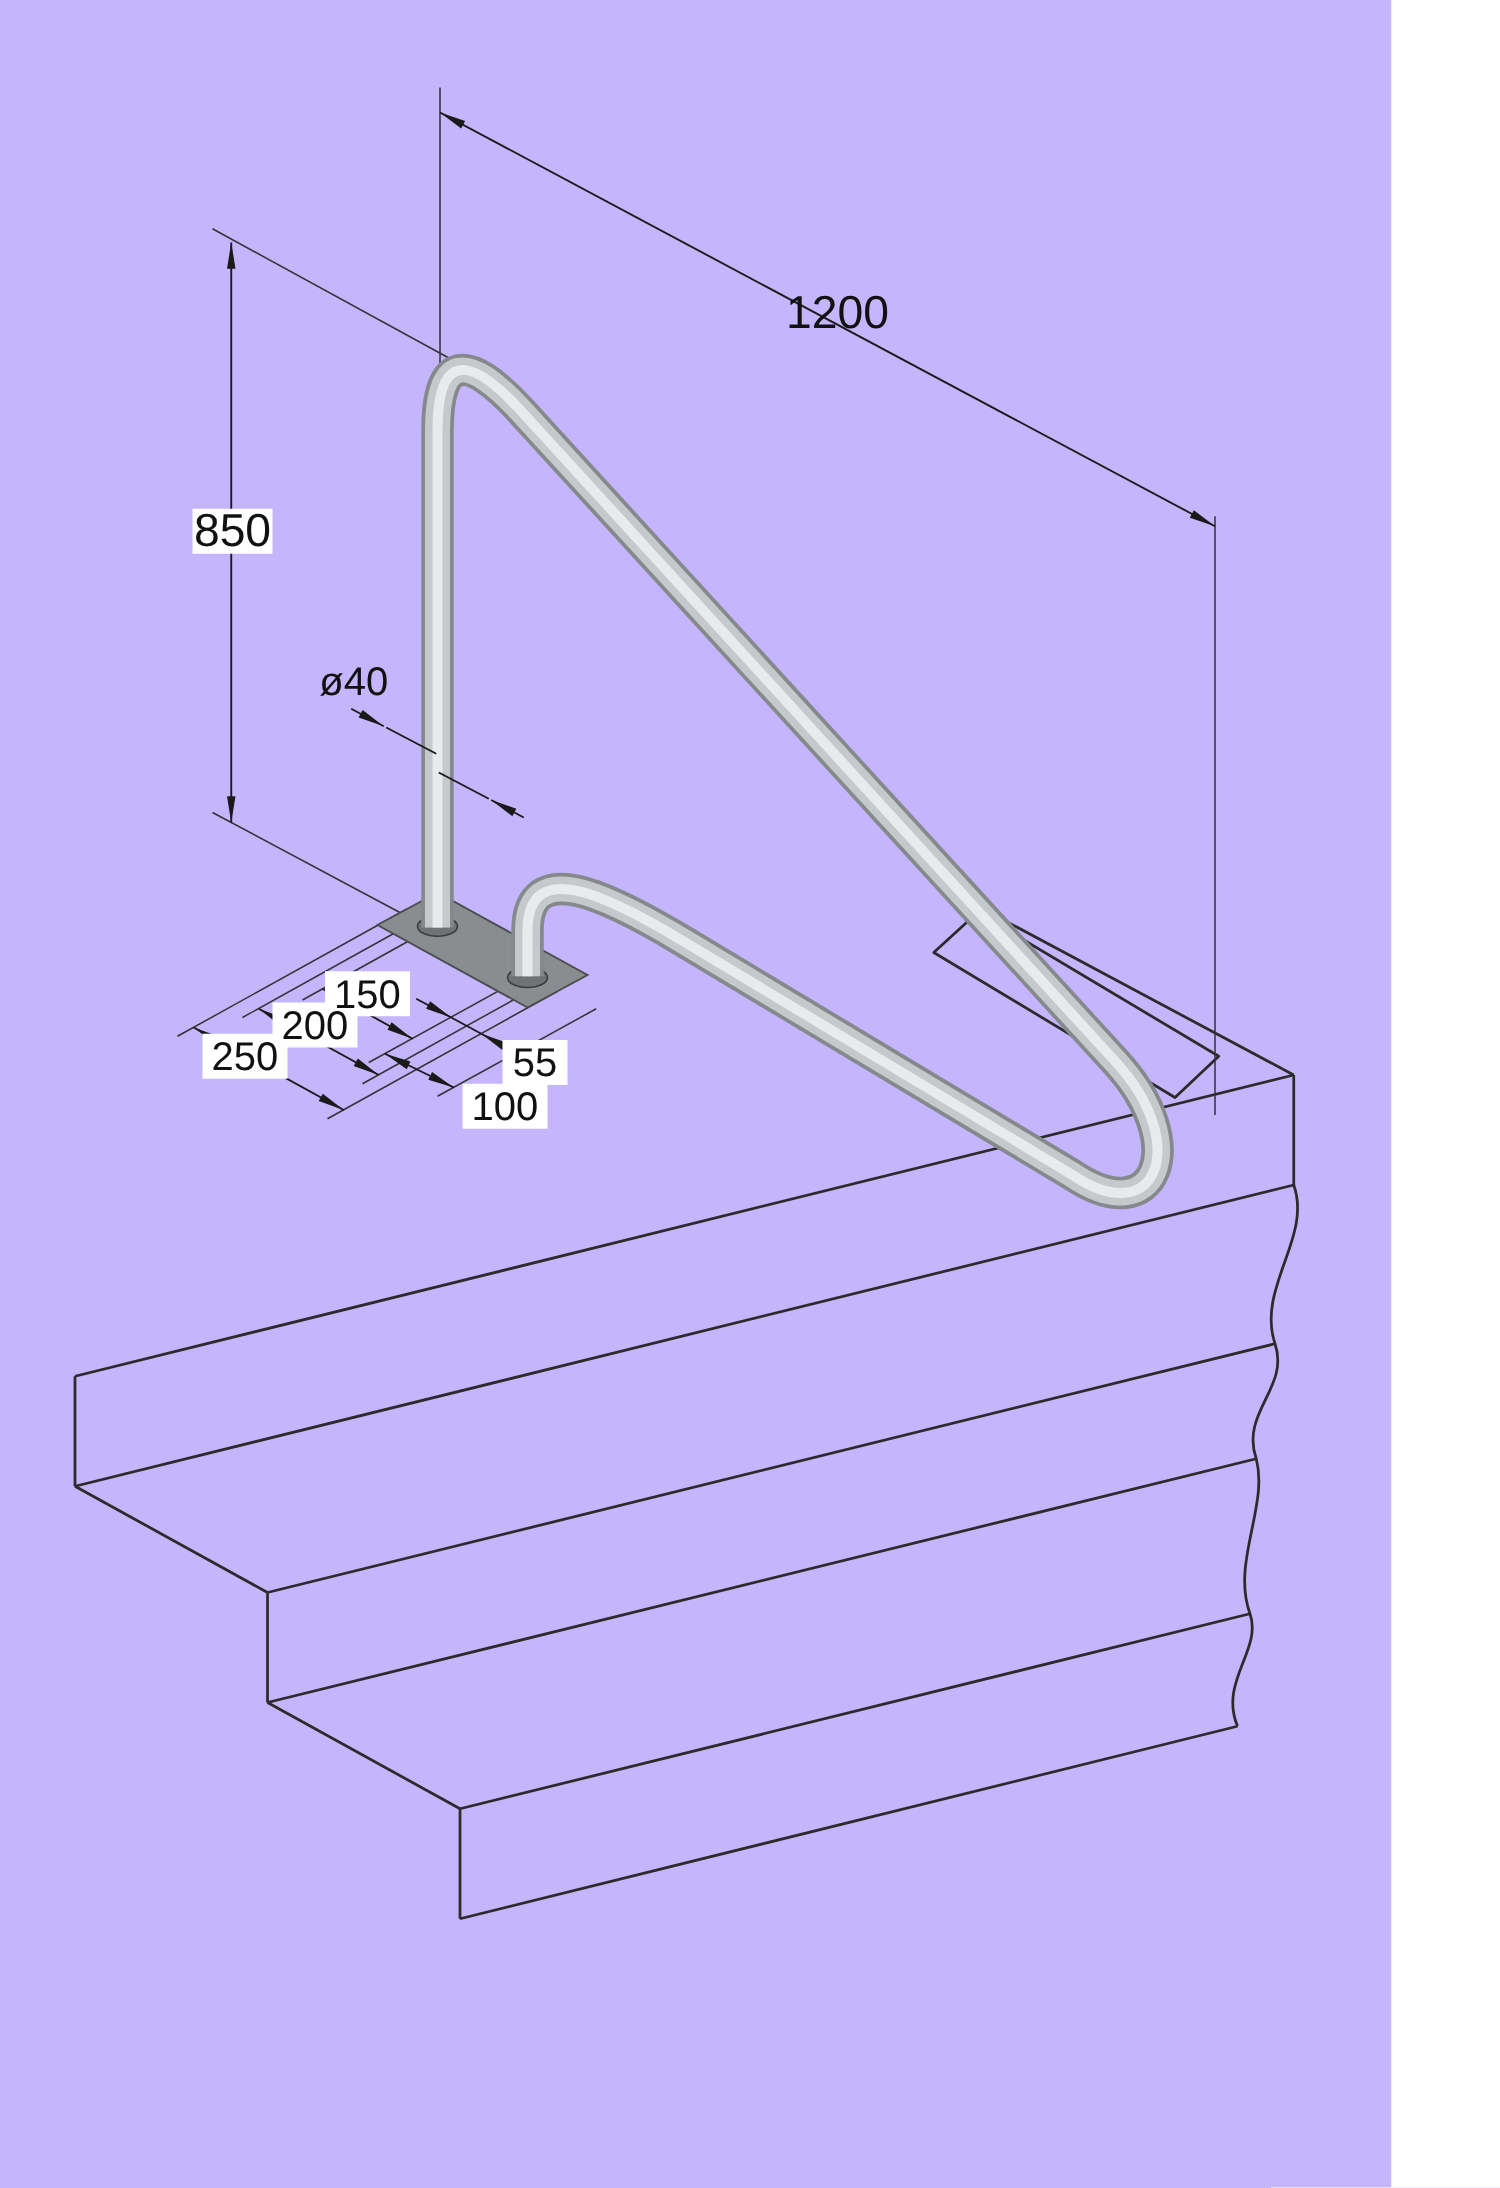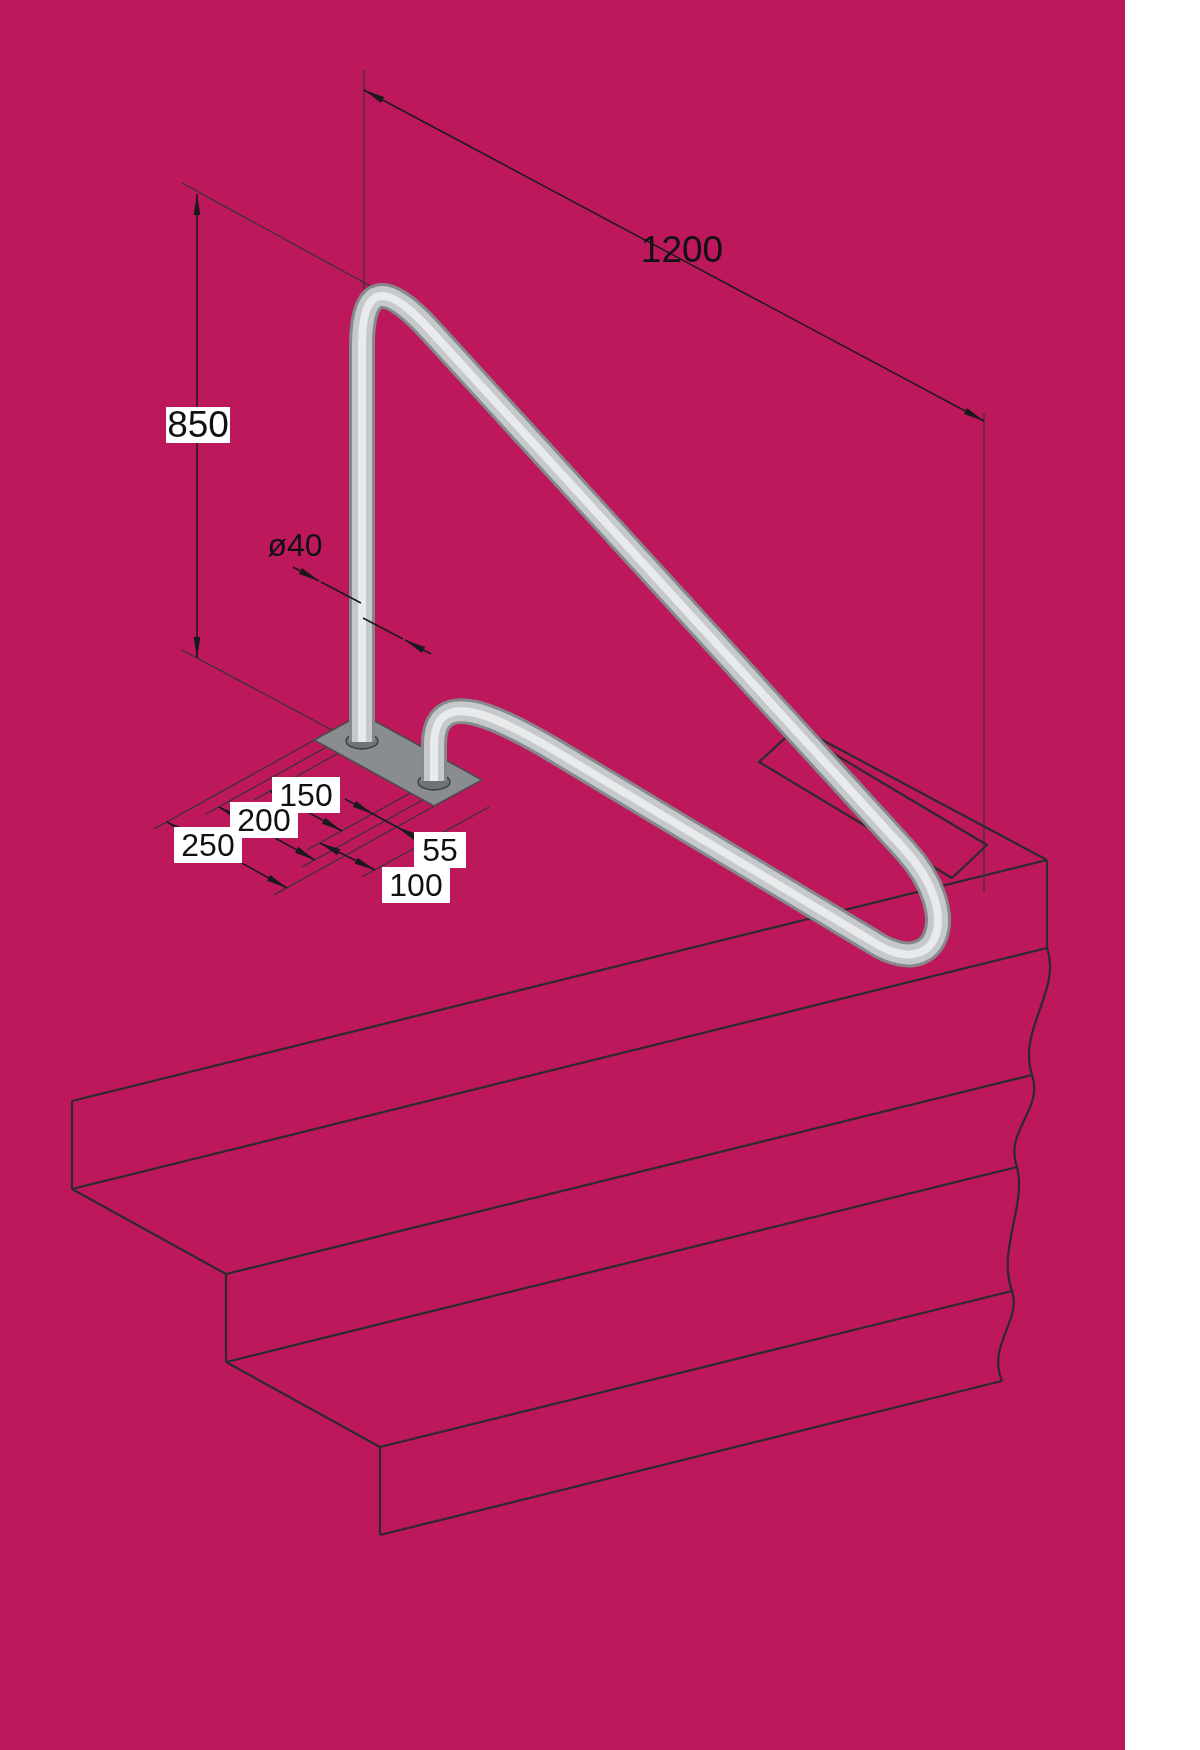--- a/index.html
+++ b/index.html
@@ -1,16 +1,16 @@
 <!DOCTYPE html>
 <html><head>
 <meta charset="utf-8">
 <style>
   html,body{margin:0;padding:0;background:#ffffff;}
-  .stage{width:1113px;height:1750px;position:relative;background:#be185d;font-family:"Liberation Sans",sans-serif;padding-left:12px;}
+  .stage{width:1113px;height:1750px;position:relative;background:#c4b5fd;font-family:"Liberation Sans",sans-serif;}
   svg{display:block;}
   text.dim{font-family:"Liberation Sans",sans-serif;fill:#111111;}
   .dim-lg{font-size:37px;}
   .dim-md{font-size:32px;}
 </style>
 </head>
 <body>
 
 <div class="stage">
 <svg width="1200" height="1750" viewBox="0 0 1200 1750">

